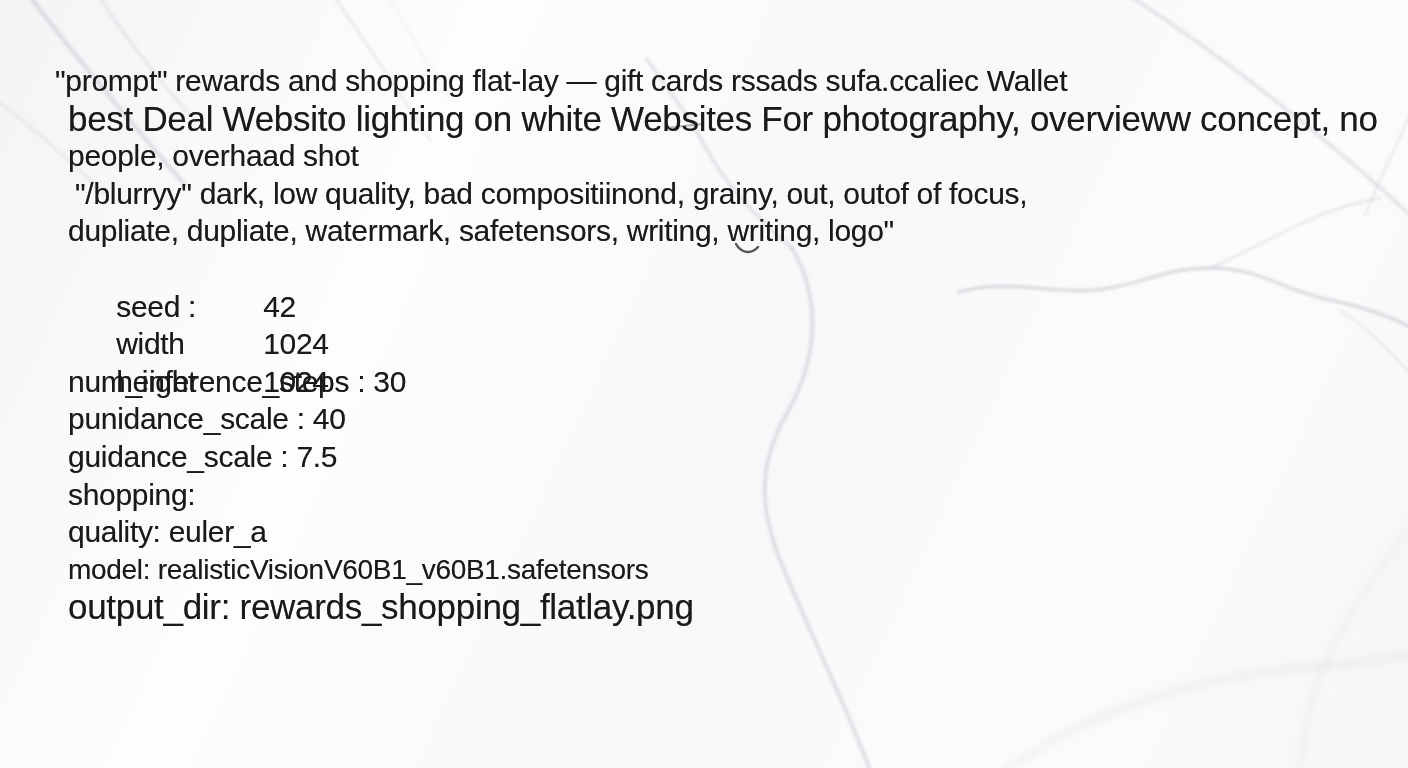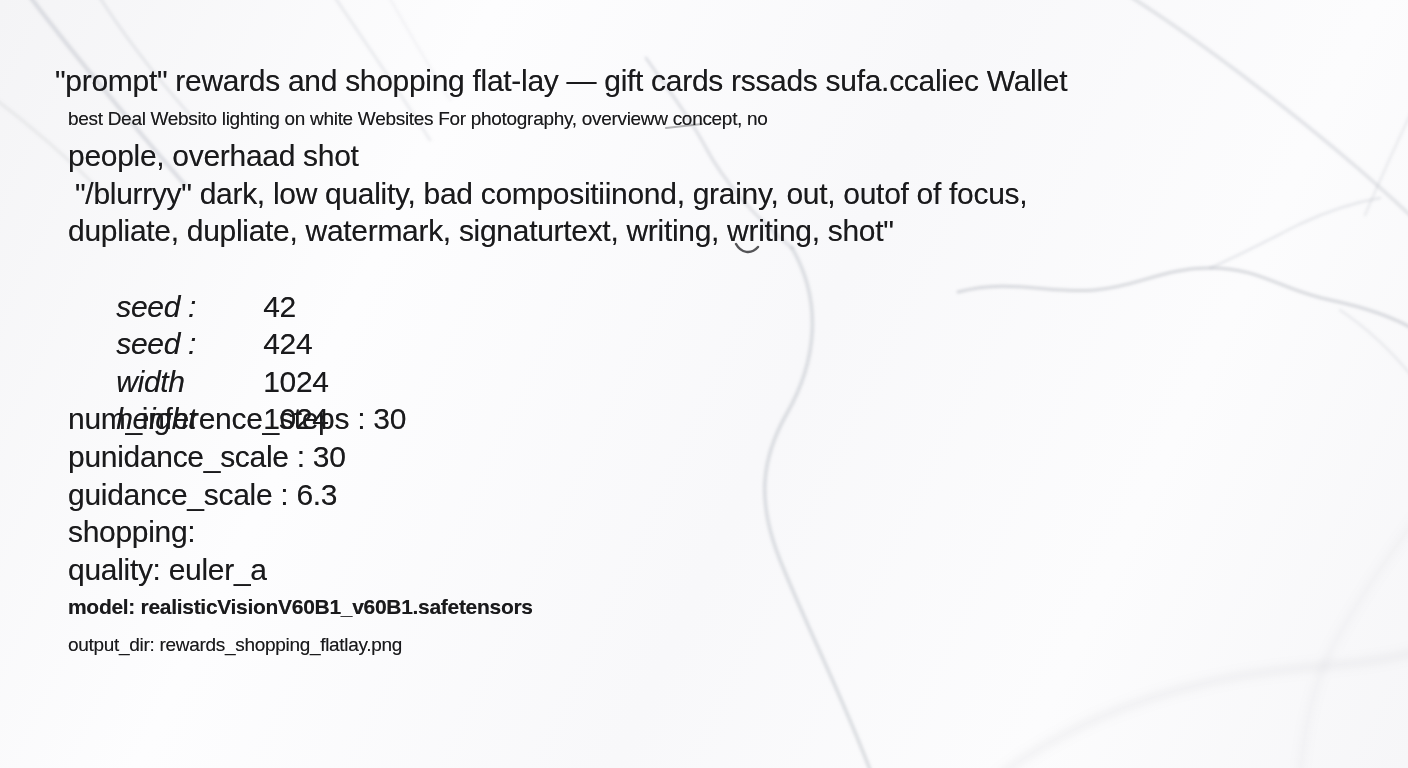--- a/index.html
+++ b/index.html
@@ -15,23 +15,23 @@
   .veins{position:absolute;left:0;top:0;width:1408px;height:768px;}
   .textcol{
     position:absolute;left:68px;top:62px;width:1340px;
     color:var(--text-color,#1a1a1c);
     letter-spacing:-0.3px;
     text-shadow:0 0 0.6px rgba(25,25,28,0.55);
   }
   .line{display:block;height:37.6px;line-height:37.6px;font-size:30px;white-space:pre;}
   .outdent{margin-left:-13px;}
   .indent{margin-left:7px;}
-  .sm{font-size:21px;font-weight:bold;}
-  .md{font-size:19px;}
-  .kv .k{display:inline-block;width:147px;font-style:italic;}
+  .sm{font-size:28px;}
+  .md{font-size:35px;}
+  .kv .k{display:inline-block;width:147px;}
   .kv .v{display:inline-block;}
 </style>
 </head>
 <body style="--text-color: #1a1a1c; background: rgb(247, 247, 249);">
 
 <div class="stage">
 
   <svg class="veins" viewBox="0 0 1408 768" xmlns="http://www.w3.org/2000/svg" aria-hidden="true">
     <defs>
       <filter id="veinblur" x="-20%" y="-20%" width="140%" height="140%">
@@ -68,37 +68,34 @@
       <path d="M 736,244 c 5,9 15,11 22,3" stroke="#2b2b2e" stroke-width="2.5" opacity="0.8"></path>
       <path d="M 666,128 l 36,-4" stroke="#4a4a4e" stroke-width="2.2" opacity="0.4"></path>
     </g>
   </svg>
 
   <div class="textcol">
     <div class="line outdent">"prompt" rewards and shopping flat-lay — gift cards rssads sufa.ccaliec Wallet</div>
     <div class="line md">best Deal Websito lighting on white Websites For photography, overvieww concept, no</div>
     <div class="line">people, overhaad shot</div>
     <div class="line indent">"/blurryy" dark, low quality, bad compositiinond, grainy, out, outof of focus,</div>
-    <div class="line">dupliate, dupliate, watermark, signaturtext, writing, writing, shot"</div>
+    <div class="line">dupliate, dupliate, watermark, safetensors, writing, writing, logo"</div>
 
     <div class="line kv">
       <span class="k">seed :</span><span class="v">42</span>
-    </div>
-    <div class="line kv">
-      <span class="k">seed :</span><span class="v">424</span>
     </div>
     <div class="line kv">
       <span class="k">width</span><span class="v">1024</span>
     </div>
     <div class="line kv">
       <span class="k">height</span><span class="v">1024</span>
     </div>
 
     <div class="line">num_inference_steps : 30</div>
-    <div class="line">punidance_scale : 30</div>
-    <div class="line">guidance_scale : 6.3</div>
+    <div class="line">punidance_scale : 40</div>
+    <div class="line">guidance_scale : 7.5</div>
     <div class="line">shopping:</div>
     <div class="line">quality: euler_a</div>
     <div class="line sm">model: realisticVisionV60B1_v60B1.safetensors</div>
     <div class="line md">output_dir: rewards_shopping_flatlay.png</div>
   </div>
 
 </div>
 
 </body></html>

